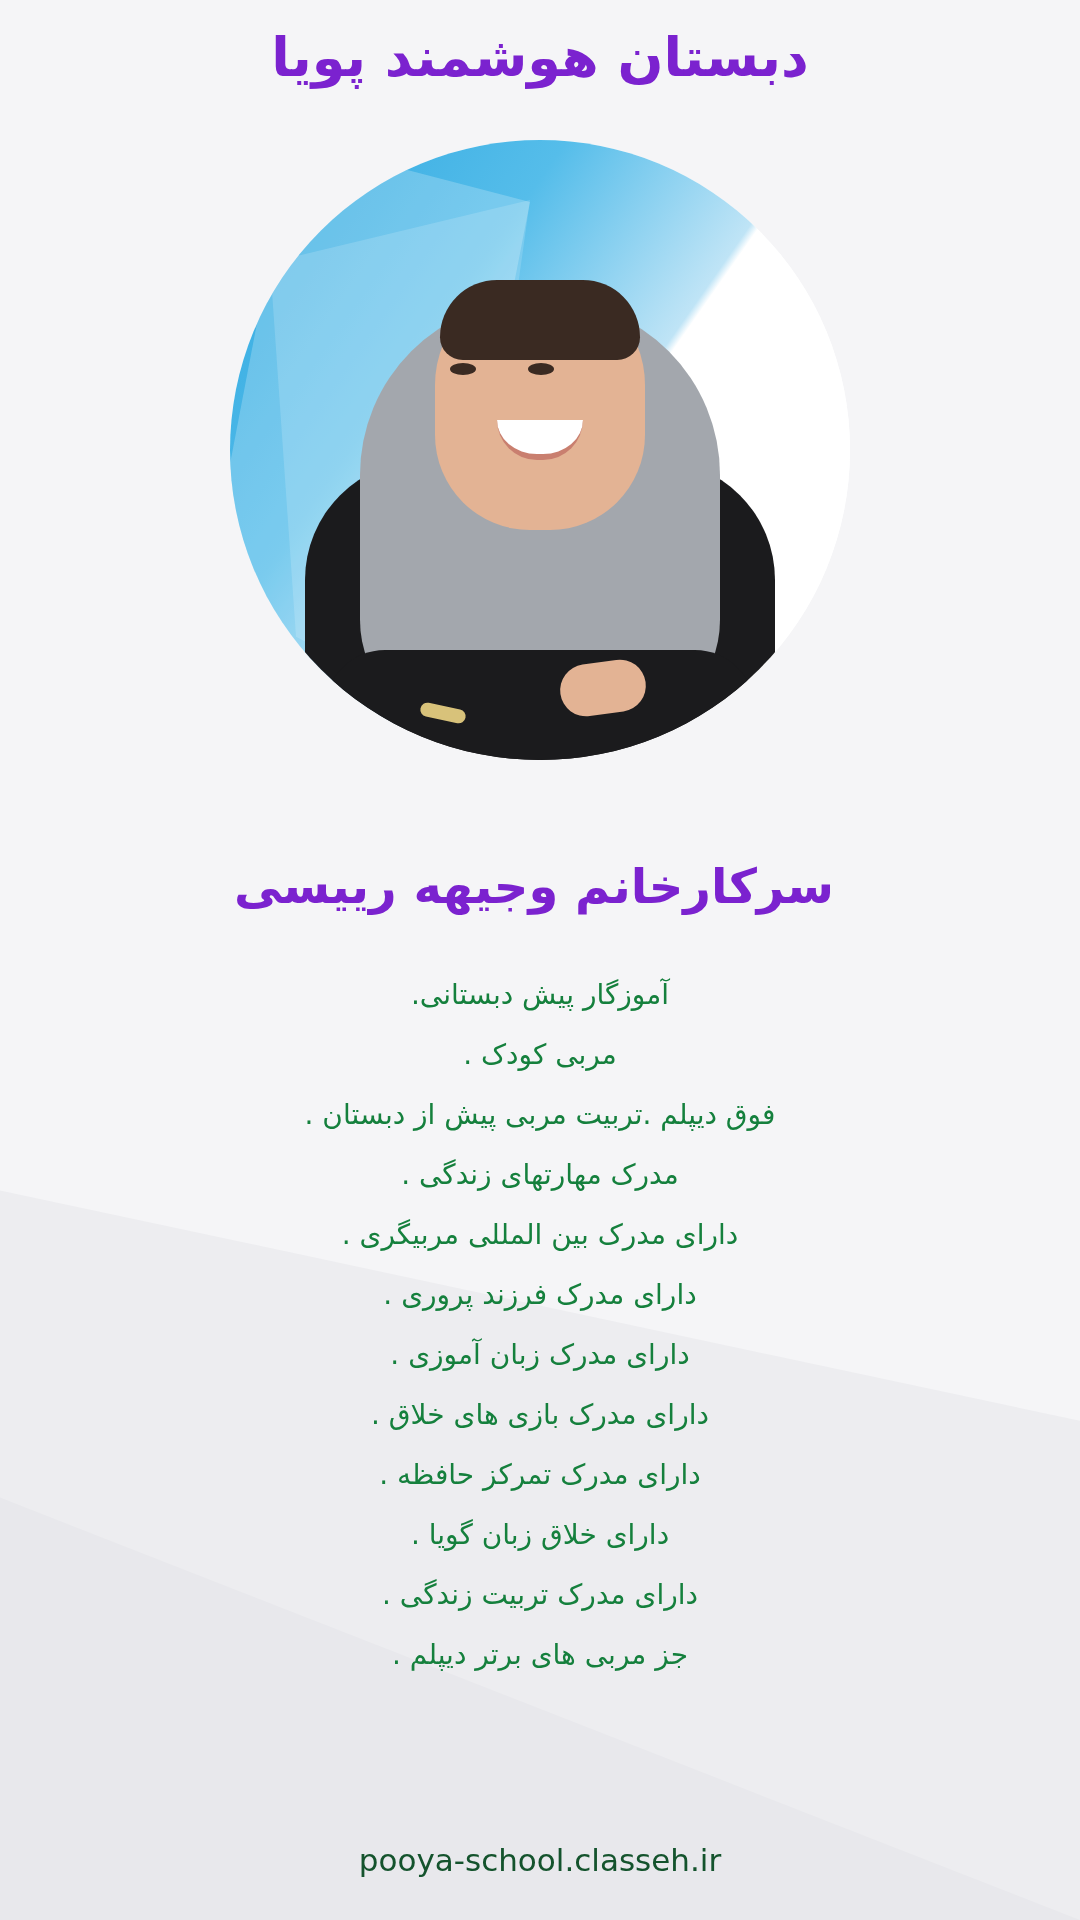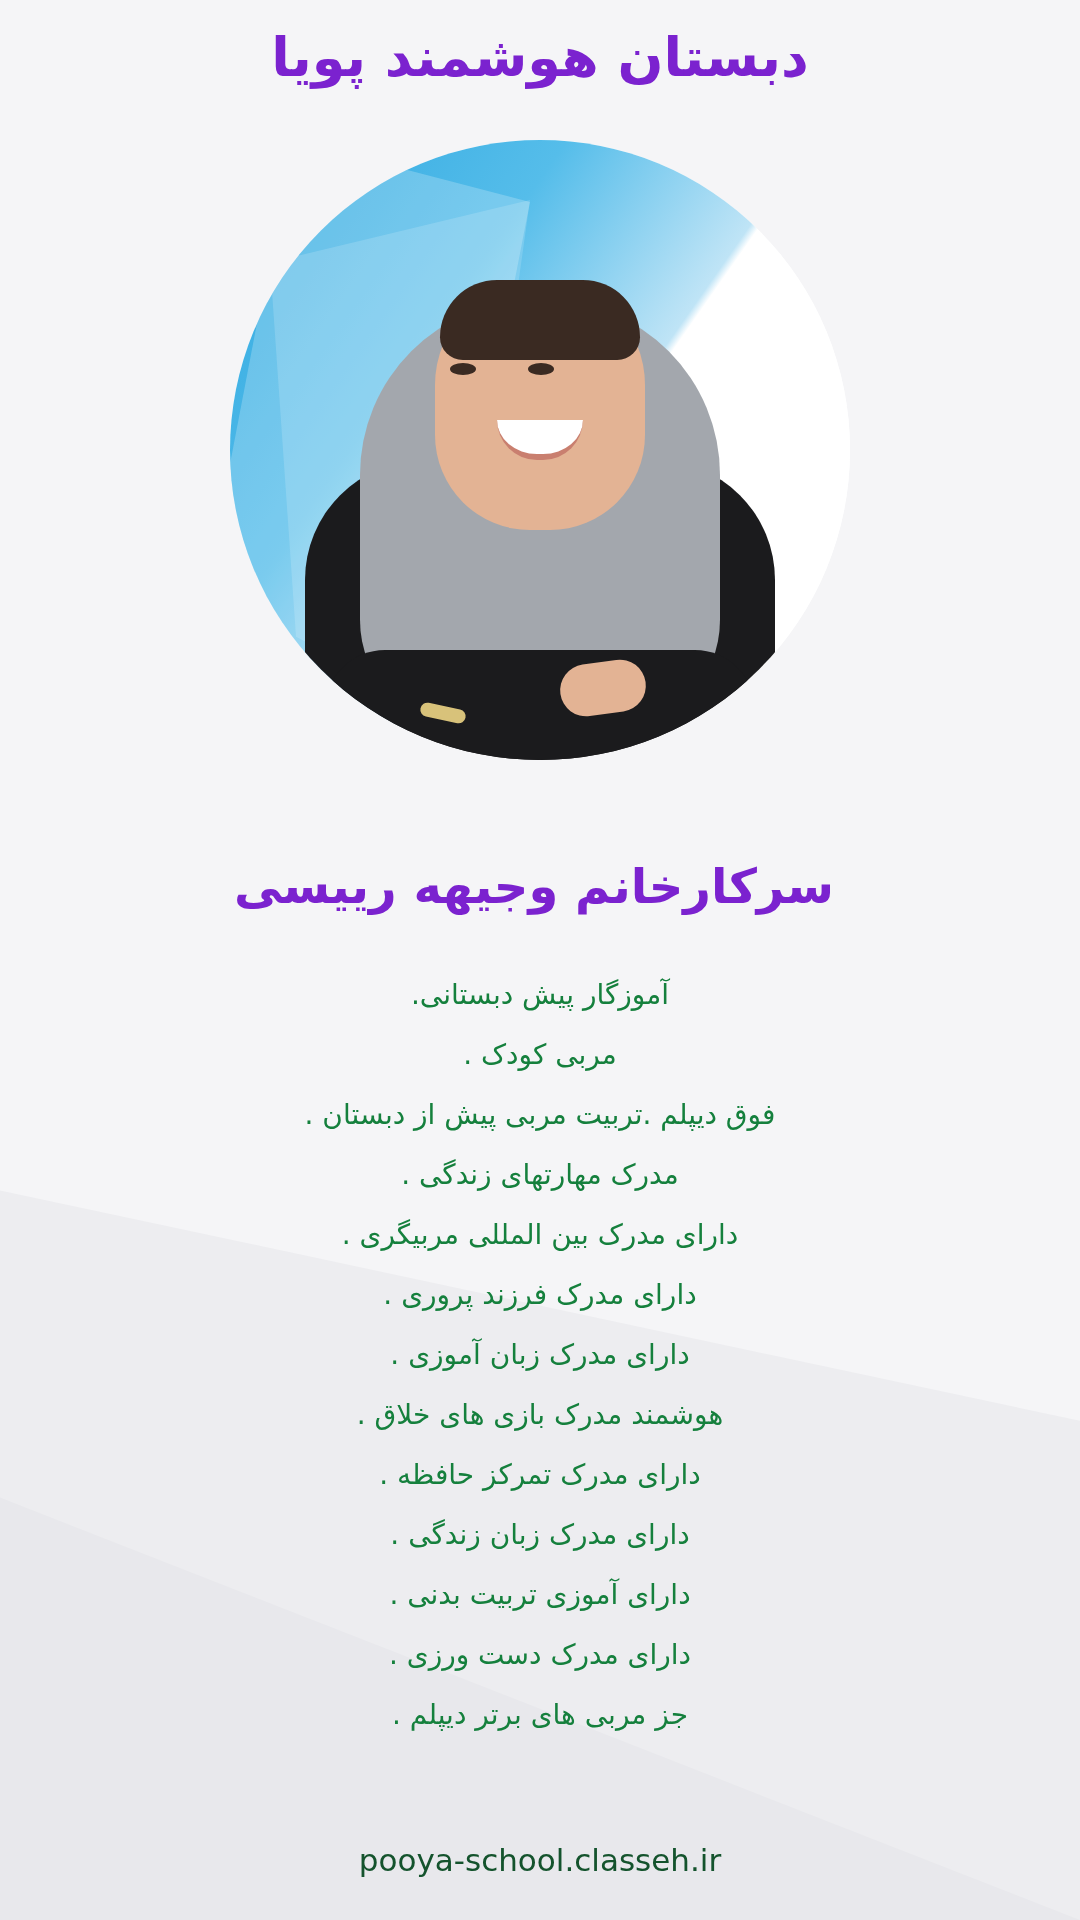--- a/index.html
+++ b/index.html
@@ -265,23 +265,22 @@
   <div class="person-name">سرکارخانم وجیهه رییسی</div>
 
   <ul class="bio-list" id="bio-list">
       <li>آموزگار پیش دبستانی.</li>
       <li>مربی کودک .</li>
       <li>فوق دیپلم .تربیت مربی پیش از دبستان .</li>
       <li>مدرک مهارتهای زندگی .</li>
       <li>دارای مدرک بین المللی مربیگری .</li>
       <li>دارای مدرک فرزند پروری .</li>
       <li>دارای مدرک زبان آموزی .</li>
-      <li>هوشمند مدرک بازی های خلاق .</li>
+      <li>دارای مدرک بازی های خلاق .</li>
       <li>دارای مدرک تمرکز حافظه .</li>
-      <li>دارای مدرک زبان زندگی .</li>
-      <li>دارای آموزی تربیت بدنی .</li>
-      <li>دارای مدرک دست ورزی .</li>
+      <li>دارای خلاق زبان گویا .</li>
+      <li>دارای مدرک تربیت زندگی .</li>
       <li>جز مربی های برتر دیپلم .</li>
     </ul>
 
   <div class="site-url">pooya-school.classeh.ir</div>
 
 </div>
 
 </body></html>

